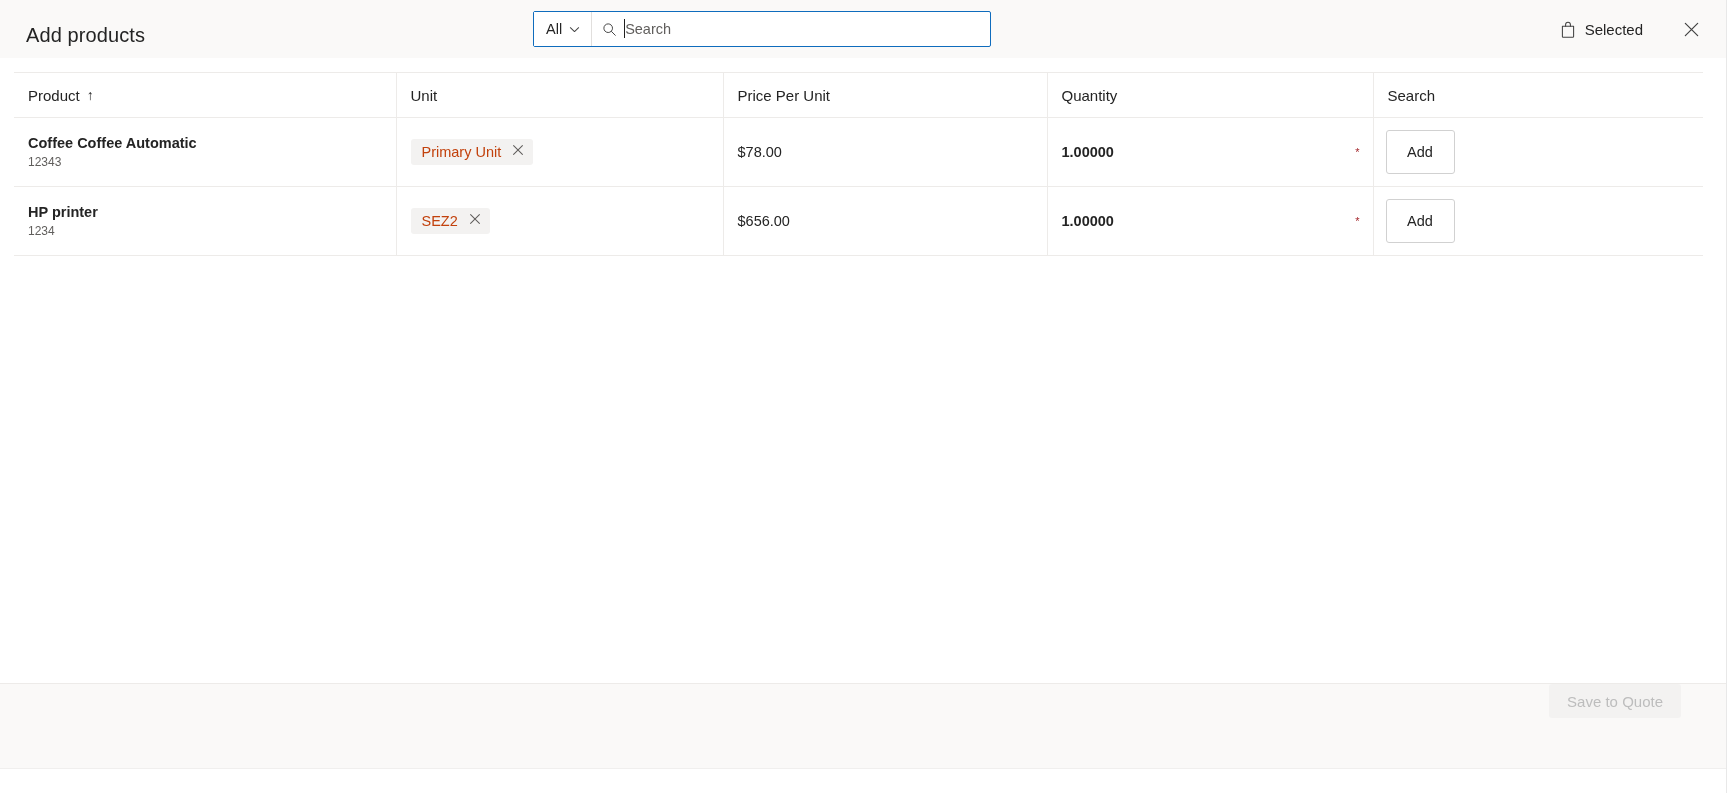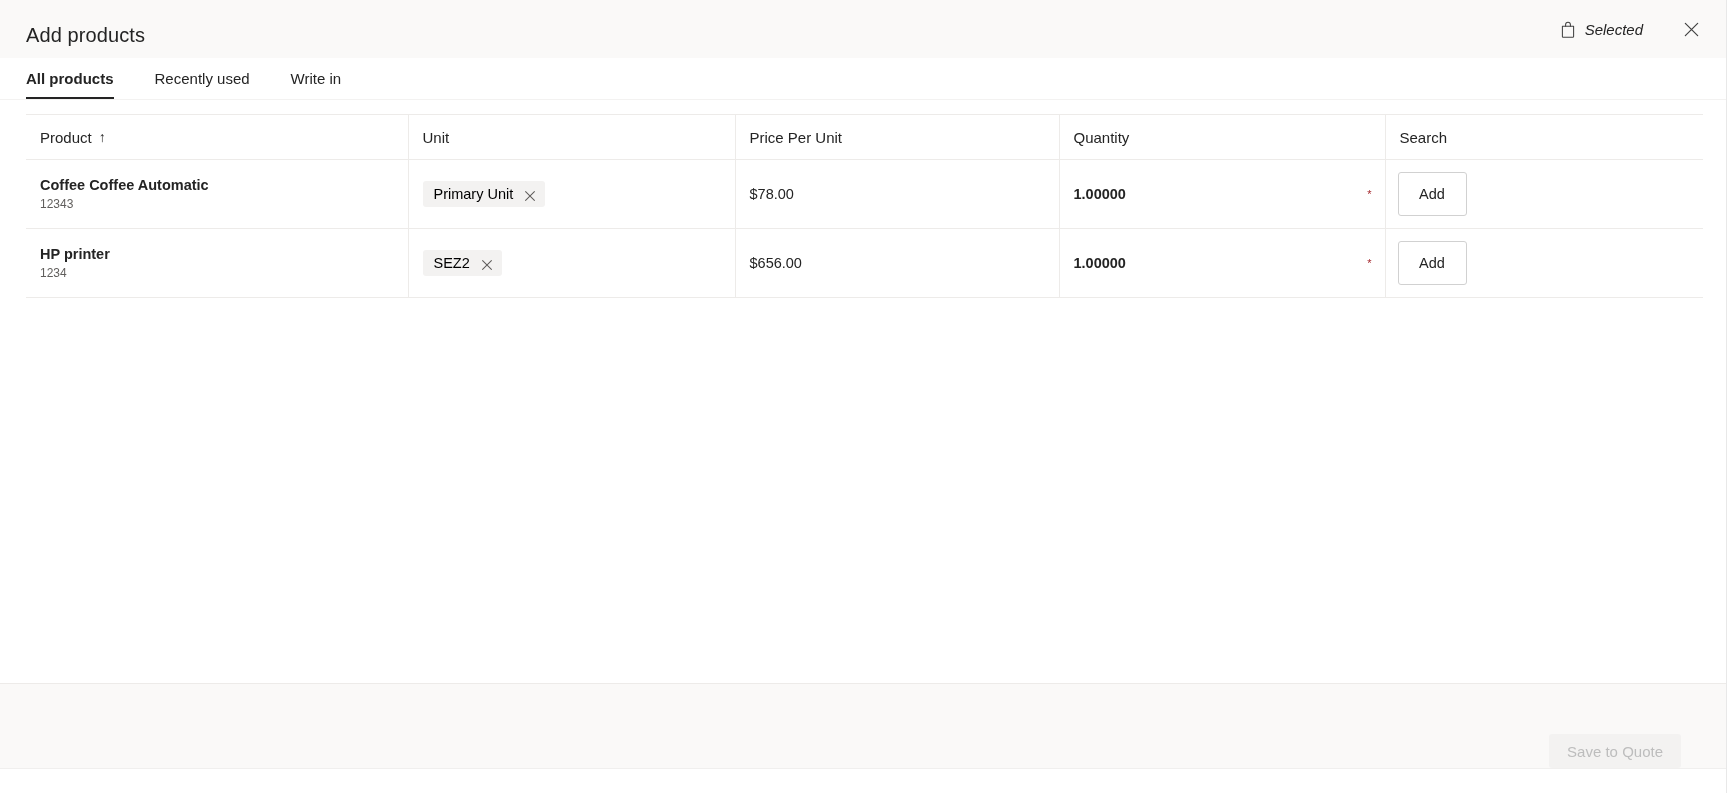--- a/index.html
+++ b/index.html
@@ -107,21 +107,20 @@
     display: flex;
     align-items: center;
     gap: 30px;
   }
   .selected-btn {
     display: flex;
     align-items: center;
     gap: 9px;
     cursor: pointer;
     padding: 4px 2px;
-    font-style: italic;
   }
   .bag-icon { width: 16px; height: 17px; display: block; }
   .selected-label { font-size: 15px; color: #242424; white-space: nowrap; }
   .close-btn {
     width: 32px; height: 32px;
     display: flex; align-items: center; justify-content: center;
     cursor: pointer;
   }
   .close-icon { width: 17px; height: 17px; display: block; }
 
@@ -155,21 +154,21 @@
     right: 14px;
     bottom: 0;
     height: 2px;
     background: #242424;
   }
 
   
   .table-region {
     flex: 1;
     background: #ffffff;
-    padding: 14px 26px 0 26px;
+    padding: 14px 26px 0 14px;
     overflow: hidden;
   }
   table.grid {
     width: 100%;
     border-collapse: collapse;
     table-layout: fixed;
   }
   table.grid th, table.grid td {
     text-align: left;
     vertical-align: middle;
@@ -203,27 +202,27 @@
     line-height: 1.25;
     margin-bottom: 3px;
   }
   .prod-sku {
     font-size: 12px;
     color: #605e5c;
     line-height: 1.2;
   }
   .unit-chip {
     display: inline-flex;
-    align-items: flex-end;
+    align-items: flex-start;
     gap: 11px;
     background: #f3f2f1;
     border-radius: 3px;
     padding: 5px 9px 5px 11px;
     font-size: 14.5px;
-    color: #000000;
+    color: #c2410c;
     cursor: default;
   }
   .chip-x {
     width: 12px; height: 12px; display: block; cursor: pointer;
   }
   .price-cell { font-size: 14.5px; color: #242424; }
   .qty-cell { position: relative; }
   .qty-val { font-size: 14.5px; color: #242424; font-weight: bold; }
   .req-star {
     position: absolute;
@@ -251,21 +250,21 @@
     cursor: pointer;
   }
 
   
   .footer {
     height: 85px;
     min-height: 85px;
     background: #faf9f8;
     border-top: 1px solid #edebe9;
     display: flex;
-    align-items: flex-end;
+    align-items: flex-start;
     justify-content: flex-end;
     padding-right: 48px;
   }
   .save-btn {
     display: inline-flex;
     align-items: center;
     justify-content: center;
     height: 34px;
     padding: 0 18px;
     background: #f3f2f1;
@@ -293,48 +292,53 @@
   }
 </style>
 </head>
 <body>
 
 <div class="dialog">
 
   <div class="header">
     <div class="header-title">Add products</div>
 
+    <div class="search-wrap">
+      <div class="scope-select">
+        <span class="scope-label">All</span>
+        <svg class="chevron" viewBox="0 0 12 12" fill="none">
+          <path d="M1.5 4L6 8.2L10.5 4" stroke="#424242" stroke-width="1.1" stroke-linecap="round" stroke-linejoin="round"></path>
+        </svg>
+      </div>
+      <div class="search-field-box">
+        <svg class="mag-icon" viewBox="0 0 16 16" fill="none">
+          <circle cx="6.6" cy="6.6" r="4.6" stroke="#424242" stroke-width="1.05"></circle>
+          <path d="M10.1 10.1L14.2 14.2" stroke="#424242" stroke-width="1.05" stroke-linecap="round"></path>
+        </svg>
+        <div class="text-caret"></div>
+        <input class="search-input" type="text" placeholder="Search" value="" style="">
+      </div>
+    </div>
 
     <div class="header-right">
       <div class="selected-btn">
         <svg class="bag-icon" viewBox="0 0 16 17" fill="none">
           <path d="M2.4 5.2h11.2v10.2a.9.9 0 0 1-.9.9H3.3a.9.9 0 0 1-.9-.9V5.2z" stroke="#424242" stroke-width="1.05" stroke-linejoin="round"></path>
           <path d="M5.6 5.2V3.6a2.4 2.4 0 0 1 4.8 0v1.6" stroke="#424242" stroke-width="1.05" stroke-linecap="round"></path>
         </svg>
         <span class="selected-label">Selected</span>
       </div>
       <div class="close-btn">
         <svg class="close-icon" viewBox="0 0 16 16" fill="none">
           <path d="M2.2 2.2L13.8 13.8M13.8 2.2L2.2 13.8" stroke="#424242" stroke-width="1.15" stroke-linecap="round"></path>
         </svg>
       </div>
     </div>
   </div>
 
-  <div class="tabbar">
-    <div class="tab active">
-      <span>All products</span>
-    </div>
-    <div class="tab">
-      <span>Recently used</span>
-    </div>
-    <div class="tab">
-      <span>Write in</span>
-    </div>
-  </div>
 
   <div class="table-region">
     <table class="grid">
       <colgroup>
         <col style="width:382px">
         <col style="width:327px">
         <col style="width:324px">
         <col style="width:326px">
         <col style="width:auto">
       </colgroup>

